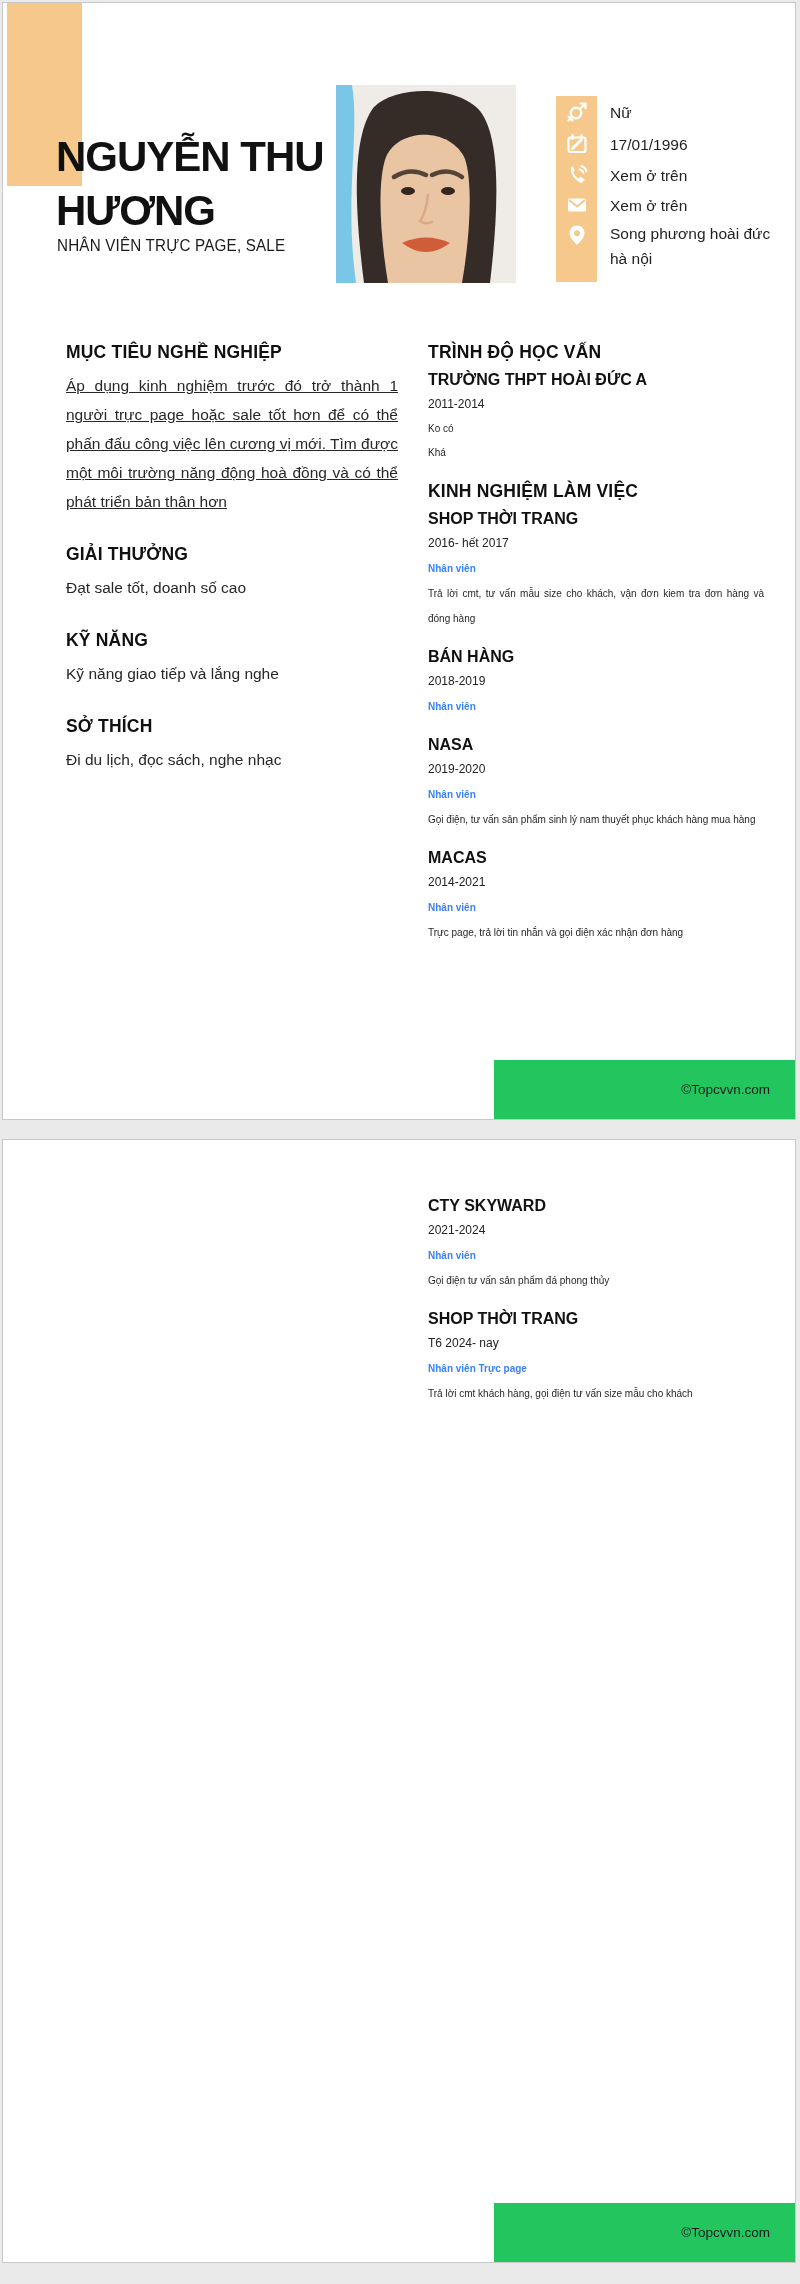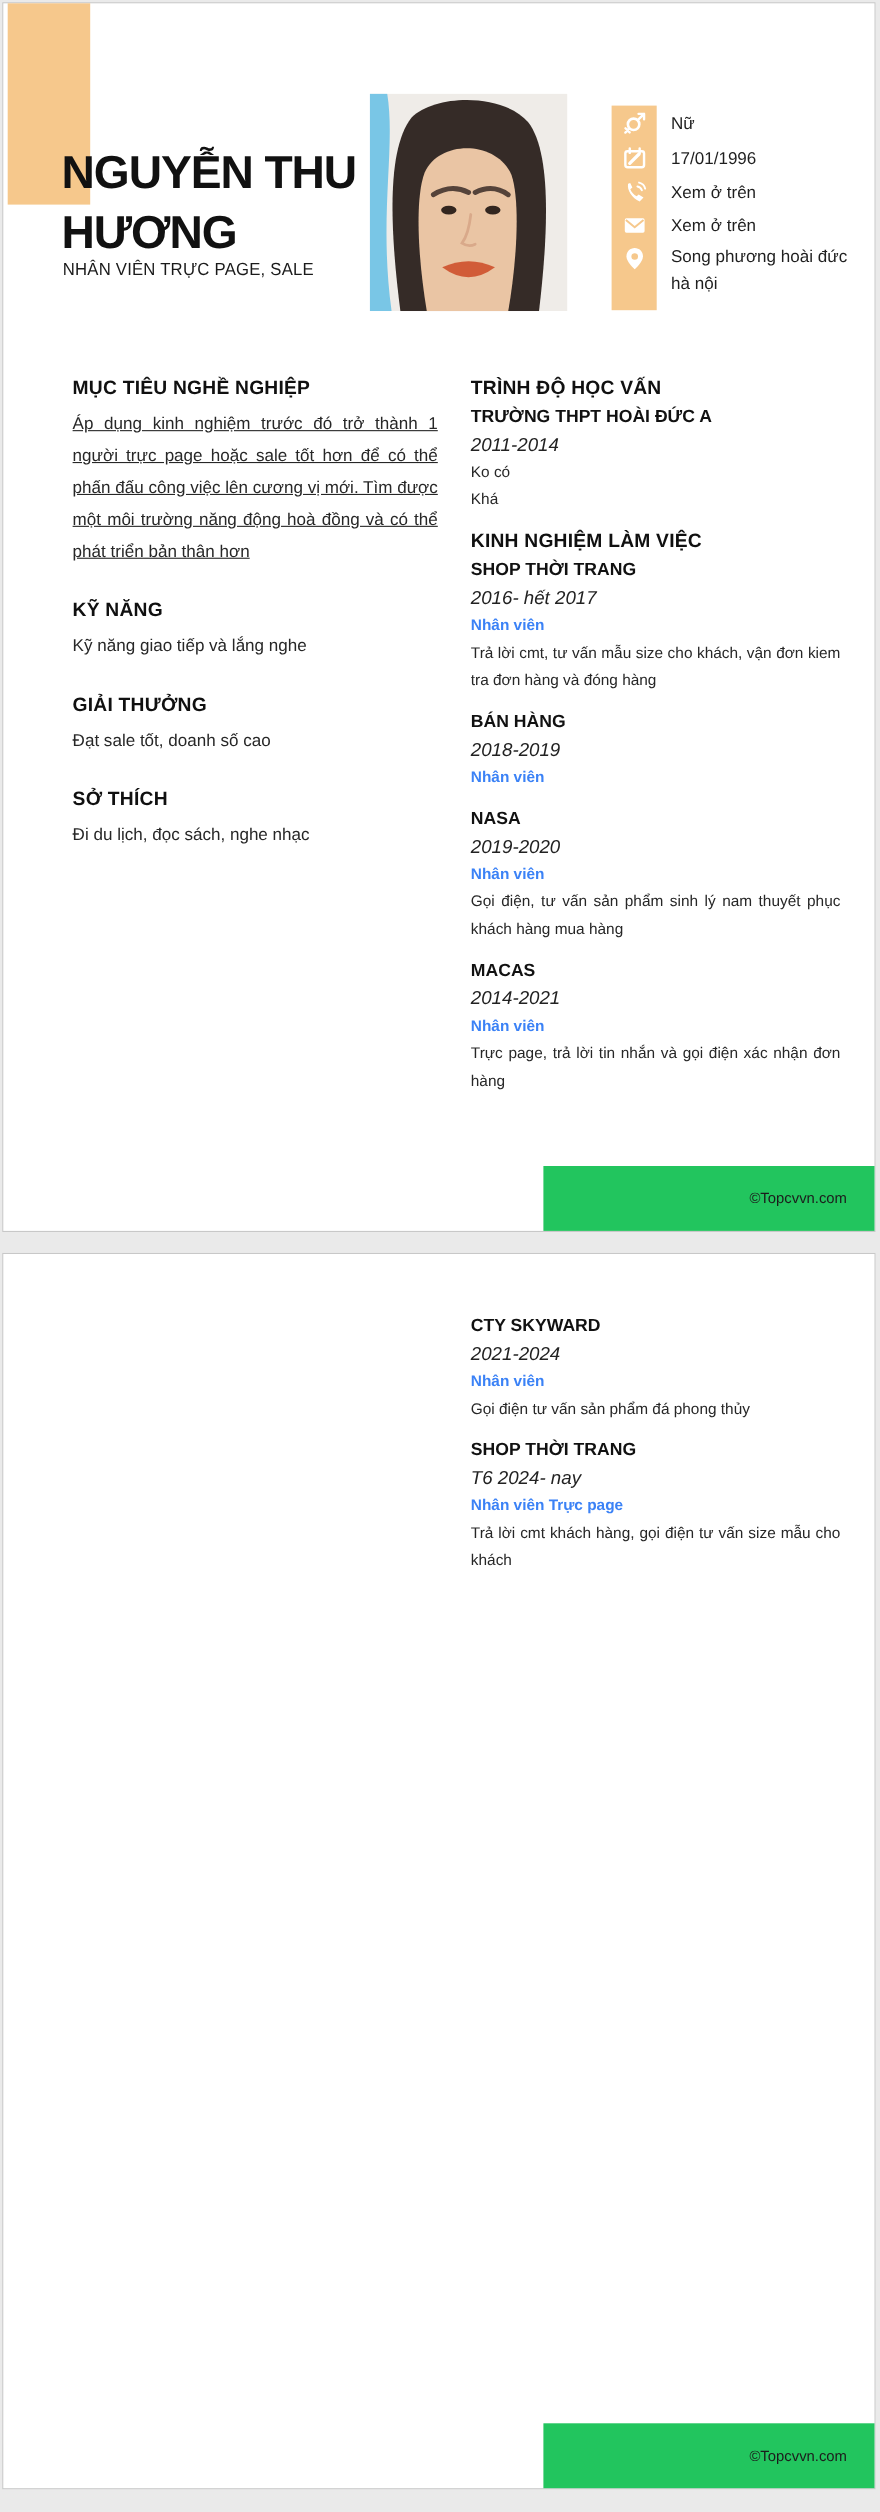--- a/index.html
+++ b/index.html
@@ -118,27 +118,26 @@
     width: 336px;
   }
   .right-col h2.sec-title { margin-bottom: 3px; }
   .school, .company {
     font-size: 16px;
     font-weight: 700;
     line-height: 25px;
     color: #111111;
   }
   .period {
-    font-size: 17px;
-    font-style: italic;
+    font-size: 12px;
     line-height: 25px;
     color: #222222;
   }
   .plain, .role, .desc {
-    font-size: 14px;
+    font-size: 10px;
     line-height: 24px;
     color: #272727;
   }
   .role { font-weight: 700; line-height: 25px; color: #3b82f6; }
   .desc { line-height: 25px; text-align: justify; }
   .exp-title { margin-top: 14px; }
   .job { margin-top: 13px; }
   .job.first { margin-top: 0; }
 
   .right-col2 { position: absolute; left: 425px; top: 53px; width: 336px; }
@@ -240,26 +239,26 @@
       <span class="label">Song phương hoài đức hà nội</span>
     </div>
   </div>
 
   <div class="left-col">
     <div class="section">
       <h2 class="sec-title">MỤC TIÊU NGHỀ NGHIỆP</h2>
       <p class="justify">Áp dụng kinh nghiệm trước đó trở thành 1 người trực page hoặc sale tốt hơn để có thể phấn đấu công việc lên cương vị mới. Tìm được một môi trường năng động hoà đồng và có thể phát triển bản thân hơn</p>
     </div>
     <div class="section">
+      <h2 class="sec-title">GIẢI THƯỞNG</h2>
+      <p>Đạt sale tốt, doanh số cao</p>
+    </div>
+    <div class="section">
       <h2 class="sec-title">KỸ NĂNG</h2>
       <p>Kỹ năng giao tiếp và lắng nghe</p>
-    </div>
-    <div class="section">
-      <h2 class="sec-title">GIẢI THƯỞNG</h2>
-      <p>Đạt sale tốt, doanh số cao</p>
     </div>
     <div class="section">
       <h2 class="sec-title">SỞ THÍCH</h2>
       <p>Đi du lịch, đọc sách, nghe nhạc</p>
     </div>
   </div>
 
   <div class="right-col">
     <h2 class="sec-title">TRÌNH ĐỘ HỌC VẤN</h2>
     <div class="school">TRƯỜNG THPT HOÀI ĐỨC A</div>

